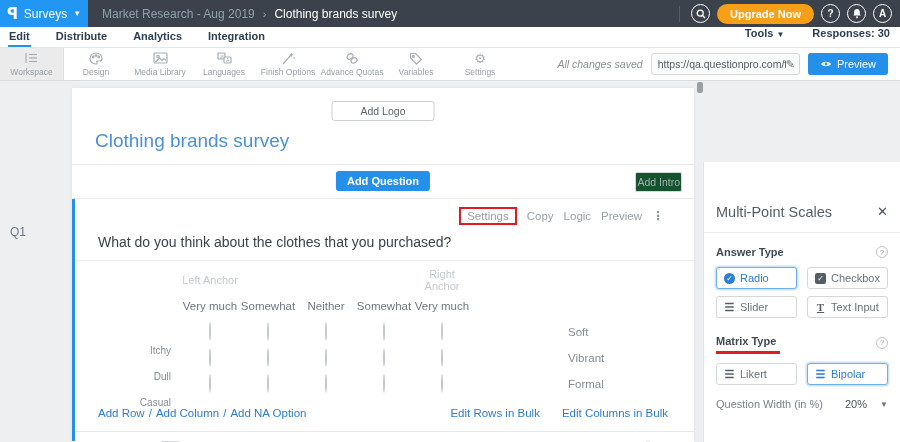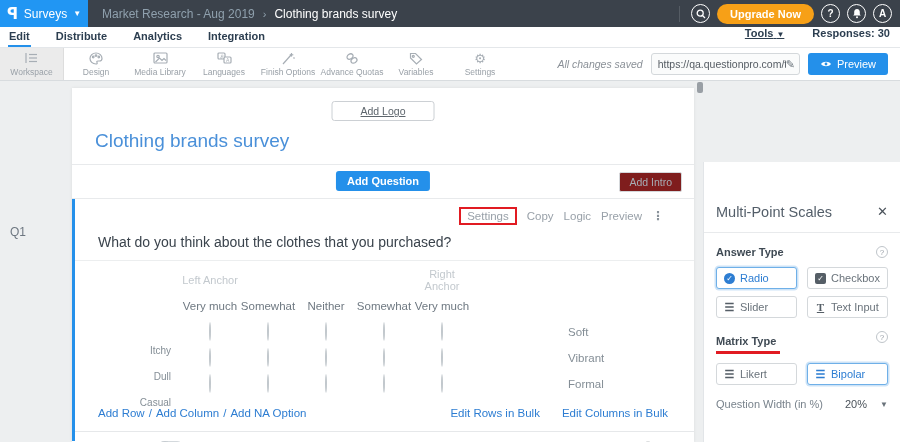--- a/index.html
+++ b/index.html
@@ -28,21 +28,21 @@
     font-size:11px; font-weight:bold; padding:3px 13px; height:20px; cursor:pointer; }
 
   
   .menubar { position:absolute; left:0; top:27px; width:900px; height:21px; background:#fff;
     border-bottom:1px solid #e4e7ea; display:flex; align-items:flex-start; z-index:29; }
   .tabs { display:flex; gap:24px; margin-left:8px; height:100%; }
   .tab { font-size:11px; font-weight:bold; color:#2c3e50; display:flex; align-items:center;
     cursor:pointer; border-bottom:2px solid transparent; padding:0 1px; }
   .tab.active { border-bottom-color:#2490ea; }
   .menubar-right { margin-left:auto; display:flex; gap:28px; align-items:center; padding-right:10px; }
-  .tools { font-size:11px; font-weight:bold; color:#2c3e50; cursor:pointer;text-decoration:underline; }
+  .tools { font-size:11px; font-weight:bold; color:#2c3e50; cursor:pointer; }
   .tools .caret { color:#2c3e50; }
   .responses { font-size:11px; font-weight:bold; color:#2c3e50; }
 
   
   .toolbar { position:absolute; left:0; top:48px; width:900px; height:33px; background:#fff;
     border-bottom:1px solid #d8dcdf; display:flex; align-items:stretch; z-index:28; }
   .tool-item { width:64px; display:flex; flex-direction:column; align-items:center;
     justify-content:center; gap:2px; cursor:pointer; }
   .tool-item.active { background:#ebebeb; border-right:1px solid #ddd; }
   .tool-item .t-icon { height:14px; display:flex; align-items:center; color:#a7aeb5; }
@@ -60,30 +60,30 @@
 
   
   .content { position:absolute; left:0; top:81px; width:900px; height:361px; background:#edeff0; }
   .q-id { position:absolute; left:10px; top:144px; font-size:12px; color:#6d7680; }
 
   .canvas { position:absolute; left:72px; top:7px; width:622px; height:354px; background:#fff;
     box-shadow:0 0 3px rgba(0,0,0,0.08); }
   .canvas-header { position:relative; height:76px; }
   .add-logo-btn { position:absolute; left:50%; transform:translateX(-50%); top:13px;
     background:#fff; border:1px solid #ccd0d4; border-radius:3px; color:#5d656c;
-    font-size:10.5px; padding:3px 28px; cursor:pointer;text-decoration:underline; }
+    font-size:10.5px; padding:3px 28px; cursor:pointer; }
   .survey-title { position:absolute; left:23px; top:42px; font-size:19px; color:#4a90d9; }
   .action-strip { position:relative; height:35px; border-top:1px solid #e8eaec;
     border-bottom:1px solid #e8eaec; }
   .add-question-btn { position:absolute; left:50%; transform:translateX(-50%); top:6px;
     background:#2490ea; border:none; border-radius:3px; color:#fff; font-size:11px;
     font-weight:bold; padding:4px 11px; cursor:pointer; }
-  .add-intro-btn { position:absolute; right:12px; top:7px; background:#7f1d1d;
+  .add-intro-btn { position:absolute; right:12px; top:7px; background:#14532d;
     border:1px solid #d5d8db; border-radius:2px; color:#a6adb4; font-size:10.5px;
-    padding:3px 9px; cursor:pointer; }
+    padding:3px 1px; cursor:pointer; }
 
   .question-block { position:relative; border-left:3px solid #2490ea; height:242px; }
   .actions-row { display:flex; justify-content:flex-end; align-items:center; gap:10px;
     padding:8px 30px 0 0; }
   .action-link { font-size:11.5px; color:#99a1a9; cursor:pointer; }
   .action-link.boxed { border:2px solid #e11b22; padding:1px 6px; }
   .dots-menu { color:#8a939b; font-size:12px; font-weight:bold; letter-spacing:0;
     cursor:pointer; line-height:0.55; text-align:center; }
   .question-text { font-size:14px; color:#3a434c; padding:9px 0 10px 23px; }
   .q-divider { border:none; border-top:1px solid #eceeef; margin:0 0 0 0; }
@@ -114,21 +114,21 @@
   .canvas-scrollbar { position:absolute; left:697px; top:1px; width:6px; height:11px;
     background:#999fa5; border-radius:2px; cursor:pointer; }
 
   
   .panel { position:absolute; left:703px; top:81px; width:197px; height:361px; background:#fff;
     border-left:1px solid #e2e5e8; padding:0 12px; }
   .panel-title-row { display:flex; margin-top:42px; }
   .panel-title { font-size:14.5px; color:#535e69; }
   .close-btn { margin-left:auto; color:#4a525a; font-size:13px; font-weight:bold; cursor:pointer; }
   .panel-divider { border:none; border-top:1px solid #e8eaec; margin:12px -12px 0 -12px; }
-  .section-row { display:flex; align-items:flex-start; margin-top:13px; }
+  .section-row { display:flex; align-items:center; margin-top:13px; }
   .section-label { font-size:11px; font-weight:bold; color:#3f4a54; }
   .red-underline { height:3px; width:64px; background:#e11b22; margin-top:2px; }
   .help-icon { margin-left:auto; width:12px; height:12px; border-radius:50%;
     border:1px solid #bfc5ca; color:#9aa1a8; font-size:8px; display:flex; align-items:center;
     justify-content:center; cursor:pointer; }
   .opt-grid { display:grid; grid-template-columns:1fr 1fr; gap:7px 10px; margin-top:9px; }
   .opt-btn { height:22px; border:1px solid #d4d8db; border-radius:3px; background:#fff;
     display:flex; align-items:center; gap:5px; padding:0 7px; font-size:11px; color:#6a737b;
     cursor:pointer; }
   .opt-btn.selected { border-color:#6fb0e8; color:#2d7dd2;

